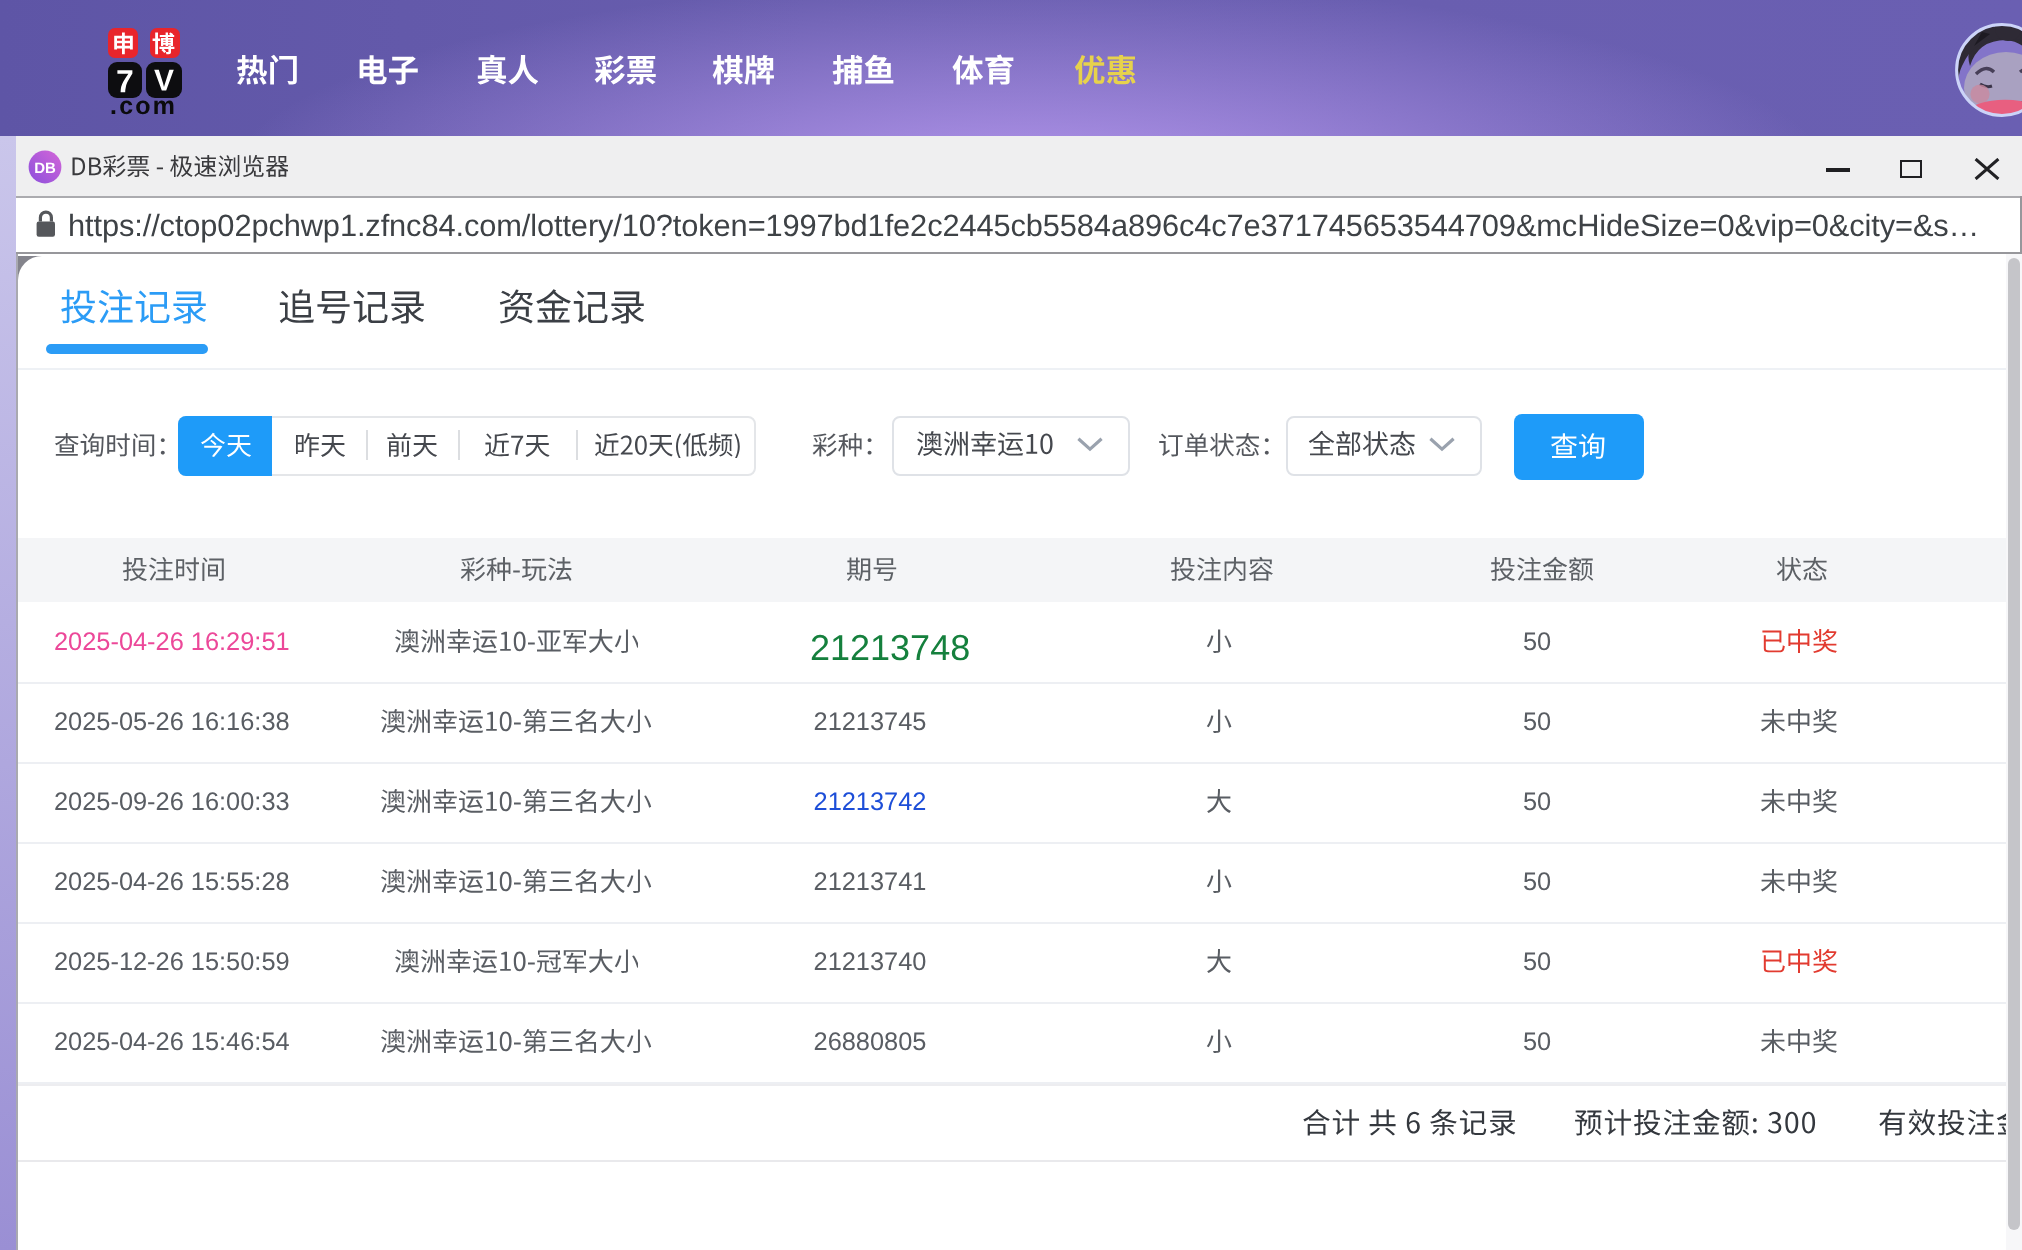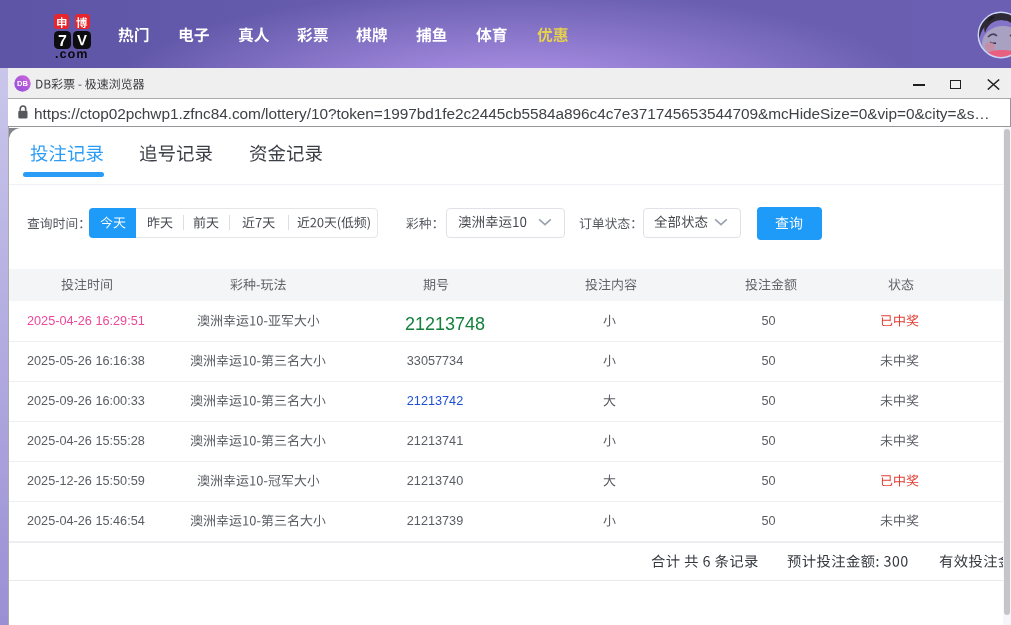--- a/index.html
+++ b/index.html
@@ -199,21 +199,21 @@
     </svg></div>
 <div class="abs" style="left:746px;top:313.5px;width:45px;z-index:4;font-size:12.7px;color:#595d63;text-align:center">50</div>
 <div class="abs" style="left:879.5px;top:314.1px;z-index:4"><svg width="39.0" height="13.8" viewBox="0 0 39.0 13.8">
       <path fill="#e23b30" d="M1.2 1.3V2.3H9.7V5.7H2.9V3.6H1.9V10.1C1.9 11.7 2.6 12.1 4.7 12.1C5.2 12.1 9 12.1 9.6 12.1C11.7 12.1 12.1 11.4 12.4 9C12.1 9 11.6 8.8 11.4 8.6C11.2 10.7 11 11.2 9.6 11.2C8.7 11.2 5.3 11.2 4.6 11.2C3.2 11.2 2.9 11 2.9 10.1V6.7H9.7V7.3H10.7V1.3Z M19 0.5V2.8H14.2V9H15.2V8.2H19V12.5H20V8.2H23.7V9H24.7V2.8H20V0.5ZM15.2 7.3V3.8H19V7.3ZM23.7 7.3H20V3.8H23.7Z M27 1.6C27.4 2.2 28 3.1 28.2 3.7L29 3.2C28.8 2.7 28.2 1.8 27.7 1.2ZM32 6.9C32 7.2 31.9 7.6 31.9 7.9H26.8V8.8H31.6C31 10.2 29.7 11.2 26.6 11.7C26.7 11.9 27 12.2 27 12.5C30.3 11.9 31.8 10.8 32.5 9.1C33.5 11 35.2 12 37.9 12.4C38 12.1 38.3 11.7 38.5 11.5C35.9 11.2 34.1 10.4 33.3 8.8H38.2V7.9H32.9C33 7.6 33 7.2 33.1 6.9ZM26.6 5.3 27 6.1C27.8 5.7 28.7 5.3 29.6 4.7V6.9H30.6V0.5H29.6V3.8C28.5 4.4 27.4 5 26.6 5.3ZM33.8 0.5C33.3 1.5 32.2 2.5 31.1 3.1C31.3 3.3 31.5 3.6 31.7 3.8C32.3 3.5 32.9 3 33.4 2.5H37.1C36.6 3.4 35.9 4.1 35 4.7C34.6 4.2 34 3.6 33.4 3.1L32.7 3.6C33.2 4 33.9 4.6 34.3 5.1C33.3 5.6 32.1 5.9 30.9 6.1C31.1 6.3 31.3 6.6 31.4 6.9C34.6 6.3 37.2 5 38.3 1.9L37.7 1.6L37.5 1.6H34.2C34.4 1.4 34.5 1.1 34.7 0.8Z"></path>
     </svg></div>
 <div class="abs" style="left:9px;top:340.5px;width:994px;height:1px;z-index:4;background:#edeff3"></div>
 <div class="abs" style="left:27px;top:353.5px;width:116px;z-index:4;font-size:12.7px;color:#595d63;text-align:center">2025-05-26 16:16:38</div>
 <div class="abs" style="left:190.0px;top:354.1px;z-index:4"><svg width="135.9" height="13.8" viewBox="0 0 135.9 13.8">
       <path fill="#595d63" d="M5.8 3.2C6.1 3.6 6.5 4.2 6.7 4.6L7.3 4.3C7.1 3.9 6.8 3.4 6.4 3ZM9.4 2.9C9.3 3.3 8.9 3.9 8.7 4.3L9.2 4.5C9.5 4.2 9.8 3.7 10.1 3.2ZM8.5 5.8C8.9 6.3 9.5 7 9.8 7.4L10.3 7C10 6.6 9.4 5.9 9 5.5ZM1.1 1.3C1.8 1.8 2.7 2.4 3.2 2.8L3.8 2C3.3 1.6 2.4 1.1 1.7 0.7ZM0.5 4.9C1.2 5.3 2.2 5.8 2.7 6.2L3.2 5.4C2.7 5.1 1.8 4.5 1.1 4.2ZM0.8 11.8 1.7 12.3C2.2 11.1 2.9 9.5 3.4 8.2L2.7 7.6C2.1 9.1 1.3 10.8 0.8 11.8ZM7.6 2.8V4.7H5.6V5.4H7.1C6.7 6 6.1 6.5 5.5 6.8C5.7 7 5.8 7.3 5.9 7.4C6.5 7 7.2 6.4 7.6 5.8V7.4H8.3V5.4H10.5V4.7H8.3V2.8ZM7.5 0.5C7.4 0.9 7.3 1.4 7.1 1.8H4.3V8.2H5.2V2.6H10.9V8.2H11.8V1.8H8.1L8.6 0.7ZM7.5 8C7.5 8.3 7.5 8.5 7.4 8.8H3.6V9.6H7.1C6.6 10.6 5.6 11.3 3.4 11.7C3.5 11.9 3.8 12.3 3.9 12.5C6.2 12 7.4 11.2 8 10C8.7 11.3 10 12.1 12 12.5C12.1 12.2 12.4 11.8 12.6 11.6C10.7 11.4 9.4 10.7 8.7 9.6H12.3V8.8H8.4C8.4 8.5 8.4 8.3 8.5 8Z M18.4 0.8V5.3C18.4 7.7 18.2 10 16.6 11.9C16.8 12 17.2 12.3 17.4 12.5C19.1 10.5 19.3 7.9 19.3 5.4V0.8ZM17.3 4.2C17.1 5.3 16.8 6.6 16.3 7.3L17 7.7C17.6 6.9 17.9 5.5 18.1 4.4ZM19.3 4.7C19.7 5.6 20.1 6.7 20.2 7.5L20.9 7.2C20.8 6.4 20.5 5.3 20 4.4ZM14.1 1.4C14.8 1.8 15.7 2.4 16.2 2.8L16.8 2C16.3 1.6 15.3 1 14.6 0.7ZM13.5 4.9C14.2 5.2 15.2 5.8 15.7 6.2L16.3 5.4C15.8 5 14.8 4.5 14 4.1ZM13.8 11.8 14.6 12.3C15.2 11.1 15.9 9.5 16.3 8.2L15.6 7.6C15 9.1 14.3 10.8 13.8 11.8ZM23.9 0.8V6.8C23.7 6 23.2 5 22.7 4.2L22 4.4V1H21.1V12.2H22V4.6C22.6 5.6 23.1 6.7 23.3 7.5L23.9 7.2V12.5H24.9V0.8Z M27.7 7V7.9H32V9.4H27V10.3H32V12.5H33V10.3H38V9.4H33V7.9H37.4V7H35C35.4 6.5 35.7 5.9 36 5.4L35 5.1C34.8 5.7 34.4 6.4 34.1 7H30.2L30.9 6.8C30.7 6.3 30.4 5.6 30.1 5.1H38.4V4.3H33V2.8H37V1.9H33V0.5H32V1.9H28V2.8H32V4.3H26.6V5.1H30L29.1 5.4C29.4 5.9 29.7 6.6 29.9 7Z M43.9 1.3V2.3H50.5V1.3ZM39.9 1.8C40.7 2.4 41.7 3.1 42.2 3.6L42.9 2.9C42.3 2.4 41.3 1.7 40.5 1.2ZM43.9 9.9C44.3 9.7 44.8 9.7 49.7 9.2L50.2 10.2L51.1 9.8C50.6 8.8 49.6 7.1 48.8 5.8L47.9 6.2C48.4 6.9 48.8 7.7 49.3 8.4L45 8.7C45.7 7.7 46.3 6.4 46.9 5.2H51.4V4.3H43.1V5.2H45.7C45.2 6.5 44.5 7.8 44.3 8.2C44 8.6 43.8 8.9 43.5 8.9C43.7 9.2 43.8 9.7 43.9 9.9ZM42.3 5.1H39.5V6H41.3V10.1C40.8 10.4 40.1 10.9 39.5 11.6L40.2 12.5C40.8 11.7 41.5 10.9 41.9 10.9C42.2 10.9 42.6 11.3 43.2 11.6C44.1 12.2 45.2 12.4 46.8 12.4C48.2 12.4 50.4 12.3 51.3 12.2C51.3 11.9 51.4 11.4 51.6 11.2C50.2 11.3 48.3 11.4 46.8 11.4C45.3 11.4 44.2 11.3 43.4 10.8C42.9 10.5 42.5 10.2 42.3 10.1Z M53.1 11.4H58.4V10.5H56.5V1.9H55.5C55 2.2 54.4 2.4 53.6 2.6V3.3H55.3V10.5H53.1Z M62.8 11.6C64.6 11.6 65.8 10 65.8 6.6C65.8 3.3 64.6 1.7 62.8 1.7C61 1.7 59.9 3.3 59.9 6.6C59.9 10 61 11.6 62.8 11.6ZM62.8 10.6C61.8 10.6 61 9.4 61 6.6C61 3.9 61.8 2.7 62.8 2.7C63.9 2.7 64.6 3.9 64.6 6.6C64.6 9.4 63.9 10.6 62.8 10.6Z M67 8.3H70.4V7.3H67Z M73.1 6.2C73 7.2 72.8 8.3 72.6 9.1H76.1C75 10.2 73.4 11.2 71.9 11.7C72.1 11.9 72.3 12.3 72.5 12.5C74 11.9 75.7 10.8 76.9 9.5V12.5H77.8V9.1H81.6C81.5 10.3 81.3 10.8 81.2 11C81.1 11.1 80.9 11.1 80.7 11.1C80.5 11.1 79.8 11.1 79.2 11C79.4 11.3 79.5 11.6 79.5 11.9C80.2 11.9 80.8 11.9 81.1 11.9C81.5 11.9 81.7 11.8 82 11.6C82.3 11.3 82.5 10.5 82.6 8.7C82.7 8.5 82.7 8.3 82.7 8.3H77.8V7.1H82.2V4.2H72.6V5H76.9V6.2ZM73.9 7.1H76.9V8.3H73.8ZM77.8 5H81.3V6.2H77.8ZM73.7 0.5C73.2 1.7 72.5 2.9 71.5 3.7C71.8 3.8 72.2 4 72.4 4.1C72.9 3.7 73.3 3.1 73.7 2.4H74.5C74.7 2.9 75 3.5 75.1 4L76 3.7C75.9 3.3 75.7 2.8 75.4 2.4H77.5V1.6H74.2C74.3 1.3 74.5 1 74.6 0.7ZM78.7 0.5C78.4 1.7 77.8 2.8 77 3.5C77.2 3.7 77.6 3.9 77.8 4.1C78.2 3.6 78.6 3 79 2.4H79.8C80.3 2.9 80.7 3.5 80.9 4L81.7 3.6C81.5 3.3 81.2 2.8 80.9 2.4H83.3V1.6H79.3C79.4 1.3 79.6 1 79.7 0.7Z M85.5 1.8V2.8H95.4V1.8ZM86.4 6V7H94.4V6ZM84.8 10.5V11.5H96.1V10.5Z M100.4 4.6C101 5 101.8 5.6 102.4 6.2C100.8 7 99.2 7.6 97.6 7.9C97.7 8.1 98 8.5 98.1 8.8C98.8 8.6 99.5 8.4 100.2 8.2V12.5H101.2V11.8H107V12.5H108V7H102.8C105 5.9 106.8 4.3 107.9 2.2L107.3 1.8L107.1 1.8H102.5C102.8 1.5 103.1 1.1 103.3 0.7L102.2 0.5C101.5 1.7 100 3.2 97.8 4.2C98.1 4.3 98.4 4.7 98.5 4.9C99.8 4.3 100.8 3.5 101.6 2.7H106.5C105.7 3.9 104.6 4.8 103.3 5.7C102.7 5.1 101.8 4.5 101.1 4ZM107 10.9H101.2V7.9H107Z M115.9 0.5C115.9 1.6 115.9 2.9 115.7 4.3H110.7V5.3H115.6C115 7.7 113.8 10.2 110.5 11.6C110.8 11.9 111.1 12.2 111.2 12.5C114.4 11 115.8 8.5 116.5 6C117.5 9 119.1 11.3 121.7 12.5C121.8 12.2 122.1 11.8 122.4 11.5C119.9 10.5 118.2 8.1 117.3 5.3H122.2V4.3H116.8C117 2.9 117 1.6 117 0.5Z M129 0.7V11.1C129 11.4 128.9 11.5 128.6 11.5C128.3 11.5 127.4 11.5 126.5 11.5C126.6 11.7 126.8 12.2 126.9 12.5C128.1 12.5 128.9 12.5 129.4 12.3C129.8 12.1 130 11.8 130 11.1V0.7ZM132.1 4C133.2 5.9 134.3 8.3 134.6 9.9L135.6 9.4C135.3 7.9 134.2 5.5 133 3.7ZM125.6 3.8C125.2 5.5 124.5 7.7 123.4 9.1C123.6 9.2 124.1 9.5 124.3 9.6C125.5 8.2 126.2 5.8 126.7 3.9Z"></path>
     </svg></div>
-<div class="abs" style="left:405px;top:353.5px;width:60px;z-index:4;font-size:12.7px;color:#595d63;text-align:center">33057734</div>
+<div class="abs" style="left:405px;top:353.5px;width:60px;z-index:4;font-size:12.7px;color:#595d63;text-align:center">21213745</div>
 <div class="abs" style="left:602.5px;top:354.1px;z-index:4"><svg width="13.0" height="13.8" viewBox="0 0 13.0 13.8">
       <path fill="#595d63" d="M6 0.7V11.1C6 11.4 5.9 11.5 5.7 11.5C5.4 11.5 4.5 11.5 3.5 11.5C3.7 11.7 3.8 12.2 3.9 12.5C5.1 12.5 5.9 12.5 6.4 12.3C6.9 12.1 7.1 11.8 7.1 11.1V0.7ZM9.2 4C10.3 5.9 11.3 8.3 11.6 9.9L12.7 9.4C12.3 7.9 11.2 5.5 10.1 3.7ZM2.6 3.8C2.3 5.5 1.6 7.7 0.4 9.1C0.7 9.2 1.1 9.5 1.3 9.6C2.5 8.2 3.3 5.8 3.7 3.9Z"></path>
     </svg></div>
 <div class="abs" style="left:746px;top:353.5px;width:45px;z-index:4;font-size:12.7px;color:#595d63;text-align:center">50</div>
 <div class="abs" style="left:879.5px;top:354.1px;z-index:4"><svg width="39.0" height="13.8" viewBox="0 0 39.0 13.8">
       <path fill="#595d63" d="M6 0.5V2.7H1.7V3.6H6V5.9H0.8V6.8H5.4C4.2 8.5 2.3 10.1 0.4 10.9C0.7 11.1 1 11.5 1.2 11.8C2.9 10.9 4.7 9.3 6 7.6V12.5H7V7.5C8.3 9.3 10.1 10.9 11.8 11.8C12 11.5 12.3 11.1 12.6 10.9C10.7 10.1 8.7 8.5 7.6 6.8H12.2V5.9H7V3.6H11.4V2.7H7V0.5Z M19 0.5V2.8H14.2V9H15.2V8.2H19V12.5H20V8.2H23.7V9H24.7V2.8H20V0.5ZM15.2 7.3V3.8H19V7.3ZM23.7 7.3H20V3.8H23.7Z M27 1.6C27.4 2.2 28 3.1 28.2 3.7L29 3.2C28.8 2.7 28.2 1.8 27.7 1.2ZM32 6.9C32 7.2 31.9 7.6 31.9 7.9H26.8V8.8H31.6C31 10.2 29.7 11.2 26.6 11.7C26.7 11.9 27 12.2 27 12.5C30.3 11.9 31.8 10.8 32.5 9.1C33.5 11 35.2 12 37.9 12.4C38 12.1 38.3 11.7 38.5 11.5C35.9 11.2 34.1 10.4 33.3 8.8H38.2V7.9H32.9C33 7.6 33 7.2 33.1 6.9ZM26.6 5.3 27 6.1C27.8 5.7 28.7 5.3 29.6 4.7V6.9H30.6V0.5H29.6V3.8C28.5 4.4 27.4 5 26.6 5.3ZM33.8 0.5C33.3 1.5 32.2 2.5 31.1 3.1C31.3 3.3 31.5 3.6 31.7 3.8C32.3 3.5 32.9 3 33.4 2.5H37.1C36.6 3.4 35.9 4.1 35 4.7C34.6 4.2 34 3.6 33.4 3.1L32.7 3.6C33.2 4 33.9 4.6 34.3 5.1C33.3 5.6 32.1 5.9 30.9 6.1C31.1 6.3 31.3 6.6 31.4 6.9C34.6 6.3 37.2 5 38.3 1.9L37.7 1.6L37.5 1.6H34.2C34.4 1.4 34.5 1.1 34.7 0.8Z"></path>
     </svg></div>
 <div class="abs" style="left:9px;top:380.5px;width:994px;height:1px;z-index:4;background:#edeff3"></div>
 <div class="abs" style="left:27px;top:393.5px;width:116px;z-index:4;font-size:12.7px;color:#595d63;text-align:center">2025-09-26 16:00:33</div>
 <div class="abs" style="left:190.0px;top:394.1px;z-index:4"><svg width="135.9" height="13.8" viewBox="0 0 135.9 13.8">
@@ -251,21 +251,21 @@
     </svg></div>
 <div class="abs" style="left:746px;top:473.5px;width:45px;z-index:4;font-size:12.7px;color:#595d63;text-align:center">50</div>
 <div class="abs" style="left:879.5px;top:474.1px;z-index:4"><svg width="39.0" height="13.8" viewBox="0 0 39.0 13.8">
       <path fill="#e23b30" d="M1.2 1.3V2.3H9.7V5.7H2.9V3.6H1.9V10.1C1.9 11.7 2.6 12.1 4.7 12.1C5.2 12.1 9 12.1 9.6 12.1C11.7 12.1 12.1 11.4 12.4 9C12.1 9 11.6 8.8 11.4 8.6C11.2 10.7 11 11.2 9.6 11.2C8.7 11.2 5.3 11.2 4.6 11.2C3.2 11.2 2.9 11 2.9 10.1V6.7H9.7V7.3H10.7V1.3Z M19 0.5V2.8H14.2V9H15.2V8.2H19V12.5H20V8.2H23.7V9H24.7V2.8H20V0.5ZM15.2 7.3V3.8H19V7.3ZM23.7 7.3H20V3.8H23.7Z M27 1.6C27.4 2.2 28 3.1 28.2 3.7L29 3.2C28.8 2.7 28.2 1.8 27.7 1.2ZM32 6.9C32 7.2 31.9 7.6 31.9 7.9H26.8V8.8H31.6C31 10.2 29.7 11.2 26.6 11.7C26.7 11.9 27 12.2 27 12.5C30.3 11.9 31.8 10.8 32.5 9.1C33.5 11 35.2 12 37.9 12.4C38 12.1 38.3 11.7 38.5 11.5C35.9 11.2 34.1 10.4 33.3 8.8H38.2V7.9H32.9C33 7.6 33 7.2 33.1 6.9ZM26.6 5.3 27 6.1C27.8 5.7 28.7 5.3 29.6 4.7V6.9H30.6V0.5H29.6V3.8C28.5 4.4 27.4 5 26.6 5.3ZM33.8 0.5C33.3 1.5 32.2 2.5 31.1 3.1C31.3 3.3 31.5 3.6 31.7 3.8C32.3 3.5 32.9 3 33.4 2.5H37.1C36.6 3.4 35.9 4.1 35 4.7C34.6 4.2 34 3.6 33.4 3.1L32.7 3.6C33.2 4 33.9 4.6 34.3 5.1C33.3 5.6 32.1 5.9 30.9 6.1C31.1 6.3 31.3 6.6 31.4 6.9C34.6 6.3 37.2 5 38.3 1.9L37.7 1.6L37.5 1.6H34.2C34.4 1.4 34.5 1.1 34.7 0.8Z"></path>
     </svg></div>
 <div class="abs" style="left:9px;top:500.5px;width:994px;height:1px;z-index:4;background:#edeff3"></div>
 <div class="abs" style="left:27px;top:513.5px;width:116px;z-index:4;font-size:12.7px;color:#595d63;text-align:center">2025-04-26 15:46:54</div>
 <div class="abs" style="left:190.0px;top:514.1px;z-index:4"><svg width="135.9" height="13.8" viewBox="0 0 135.9 13.8">
       <path fill="#595d63" d="M5.8 3.2C6.1 3.6 6.5 4.2 6.7 4.6L7.3 4.3C7.1 3.9 6.8 3.4 6.4 3ZM9.4 2.9C9.3 3.3 8.9 3.9 8.7 4.3L9.2 4.5C9.5 4.2 9.8 3.7 10.1 3.2ZM8.5 5.8C8.9 6.3 9.5 7 9.8 7.4L10.3 7C10 6.6 9.4 5.9 9 5.5ZM1.1 1.3C1.8 1.8 2.7 2.4 3.2 2.8L3.8 2C3.3 1.6 2.4 1.1 1.7 0.7ZM0.5 4.9C1.2 5.3 2.2 5.8 2.7 6.2L3.2 5.4C2.7 5.1 1.8 4.5 1.1 4.2ZM0.8 11.8 1.7 12.3C2.2 11.1 2.9 9.5 3.4 8.2L2.7 7.6C2.1 9.1 1.3 10.8 0.8 11.8ZM7.6 2.8V4.7H5.6V5.4H7.1C6.7 6 6.1 6.5 5.5 6.8C5.7 7 5.8 7.3 5.9 7.4C6.5 7 7.2 6.4 7.6 5.8V7.4H8.3V5.4H10.5V4.7H8.3V2.8ZM7.5 0.5C7.4 0.9 7.3 1.4 7.1 1.8H4.3V8.2H5.2V2.6H10.9V8.2H11.8V1.8H8.1L8.6 0.7ZM7.5 8C7.5 8.3 7.5 8.5 7.4 8.8H3.6V9.6H7.1C6.6 10.6 5.6 11.3 3.4 11.7C3.5 11.9 3.8 12.3 3.9 12.5C6.2 12 7.4 11.2 8 10C8.7 11.3 10 12.1 12 12.5C12.1 12.2 12.4 11.8 12.6 11.6C10.7 11.4 9.4 10.7 8.7 9.6H12.3V8.8H8.4C8.4 8.5 8.4 8.3 8.5 8Z M18.4 0.8V5.3C18.4 7.7 18.2 10 16.6 11.9C16.8 12 17.2 12.3 17.4 12.5C19.1 10.5 19.3 7.9 19.3 5.4V0.8ZM17.3 4.2C17.1 5.3 16.8 6.6 16.3 7.3L17 7.7C17.6 6.9 17.9 5.5 18.1 4.4ZM19.3 4.7C19.7 5.6 20.1 6.7 20.2 7.5L20.9 7.2C20.8 6.4 20.5 5.3 20 4.4ZM14.1 1.4C14.8 1.8 15.7 2.4 16.2 2.8L16.8 2C16.3 1.6 15.3 1 14.6 0.7ZM13.5 4.9C14.2 5.2 15.2 5.8 15.7 6.2L16.3 5.4C15.8 5 14.8 4.5 14 4.1ZM13.8 11.8 14.6 12.3C15.2 11.1 15.9 9.5 16.3 8.2L15.6 7.6C15 9.1 14.3 10.8 13.8 11.8ZM23.9 0.8V6.8C23.7 6 23.2 5 22.7 4.2L22 4.4V1H21.1V12.2H22V4.6C22.6 5.6 23.1 6.7 23.3 7.5L23.9 7.2V12.5H24.9V0.8Z M27.7 7V7.9H32V9.4H27V10.3H32V12.5H33V10.3H38V9.4H33V7.9H37.4V7H35C35.4 6.5 35.7 5.9 36 5.4L35 5.1C34.8 5.7 34.4 6.4 34.1 7H30.2L30.9 6.8C30.7 6.3 30.4 5.6 30.1 5.1H38.4V4.3H33V2.8H37V1.9H33V0.5H32V1.9H28V2.8H32V4.3H26.6V5.1H30L29.1 5.4C29.4 5.9 29.7 6.6 29.9 7Z M43.9 1.3V2.3H50.5V1.3ZM39.9 1.8C40.7 2.4 41.7 3.1 42.2 3.6L42.9 2.9C42.3 2.4 41.3 1.7 40.5 1.2ZM43.9 9.9C44.3 9.7 44.8 9.7 49.7 9.2L50.2 10.2L51.1 9.8C50.6 8.8 49.6 7.1 48.8 5.8L47.9 6.2C48.4 6.9 48.8 7.7 49.3 8.4L45 8.7C45.7 7.7 46.3 6.4 46.9 5.2H51.4V4.3H43.1V5.2H45.7C45.2 6.5 44.5 7.8 44.3 8.2C44 8.6 43.8 8.9 43.5 8.9C43.7 9.2 43.8 9.7 43.9 9.9ZM42.3 5.1H39.5V6H41.3V10.1C40.8 10.4 40.1 10.9 39.5 11.6L40.2 12.5C40.8 11.7 41.5 10.9 41.9 10.9C42.2 10.9 42.6 11.3 43.2 11.6C44.1 12.2 45.2 12.4 46.8 12.4C48.2 12.4 50.4 12.3 51.3 12.2C51.3 11.9 51.4 11.4 51.6 11.2C50.2 11.3 48.3 11.4 46.8 11.4C45.3 11.4 44.2 11.3 43.4 10.8C42.9 10.5 42.5 10.2 42.3 10.1Z M53.1 11.4H58.4V10.5H56.5V1.9H55.5C55 2.2 54.4 2.4 53.6 2.6V3.3H55.3V10.5H53.1Z M62.8 11.6C64.6 11.6 65.8 10 65.8 6.6C65.8 3.3 64.6 1.7 62.8 1.7C61 1.7 59.9 3.3 59.9 6.6C59.9 10 61 11.6 62.8 11.6ZM62.8 10.6C61.8 10.6 61 9.4 61 6.6C61 3.9 61.8 2.7 62.8 2.7C63.9 2.7 64.6 3.9 64.6 6.6C64.6 9.4 63.9 10.6 62.8 10.6Z M67 8.3H70.4V7.3H67Z M73.1 6.2C73 7.2 72.8 8.3 72.6 9.1H76.1C75 10.2 73.4 11.2 71.9 11.7C72.1 11.9 72.3 12.3 72.5 12.5C74 11.9 75.7 10.8 76.9 9.5V12.5H77.8V9.1H81.6C81.5 10.3 81.3 10.8 81.2 11C81.1 11.1 80.9 11.1 80.7 11.1C80.5 11.1 79.8 11.1 79.2 11C79.4 11.3 79.5 11.6 79.5 11.9C80.2 11.9 80.8 11.9 81.1 11.9C81.5 11.9 81.7 11.8 82 11.6C82.3 11.3 82.5 10.5 82.6 8.7C82.7 8.5 82.7 8.3 82.7 8.3H77.8V7.1H82.2V4.2H72.6V5H76.9V6.2ZM73.9 7.1H76.9V8.3H73.8ZM77.8 5H81.3V6.2H77.8ZM73.7 0.5C73.2 1.7 72.5 2.9 71.5 3.7C71.8 3.8 72.2 4 72.4 4.1C72.9 3.7 73.3 3.1 73.7 2.4H74.5C74.7 2.9 75 3.5 75.1 4L76 3.7C75.9 3.3 75.7 2.8 75.4 2.4H77.5V1.6H74.2C74.3 1.3 74.5 1 74.6 0.7ZM78.7 0.5C78.4 1.7 77.8 2.8 77 3.5C77.2 3.7 77.6 3.9 77.8 4.1C78.2 3.6 78.6 3 79 2.4H79.8C80.3 2.9 80.7 3.5 80.9 4L81.7 3.6C81.5 3.3 81.2 2.8 80.9 2.4H83.3V1.6H79.3C79.4 1.3 79.6 1 79.7 0.7Z M85.5 1.8V2.8H95.4V1.8ZM86.4 6V7H94.4V6ZM84.8 10.5V11.5H96.1V10.5Z M100.4 4.6C101 5 101.8 5.6 102.4 6.2C100.8 7 99.2 7.6 97.6 7.9C97.7 8.1 98 8.5 98.1 8.8C98.8 8.6 99.5 8.4 100.2 8.2V12.5H101.2V11.8H107V12.5H108V7H102.8C105 5.9 106.8 4.3 107.9 2.2L107.3 1.8L107.1 1.8H102.5C102.8 1.5 103.1 1.1 103.3 0.7L102.2 0.5C101.5 1.7 100 3.2 97.8 4.2C98.1 4.3 98.4 4.7 98.5 4.9C99.8 4.3 100.8 3.5 101.6 2.7H106.5C105.7 3.9 104.6 4.8 103.3 5.7C102.7 5.1 101.8 4.5 101.1 4ZM107 10.9H101.2V7.9H107Z M115.9 0.5C115.9 1.6 115.9 2.9 115.7 4.3H110.7V5.3H115.6C115 7.7 113.8 10.2 110.5 11.6C110.8 11.9 111.1 12.2 111.2 12.5C114.4 11 115.8 8.5 116.5 6C117.5 9 119.1 11.3 121.7 12.5C121.8 12.2 122.1 11.8 122.4 11.5C119.9 10.5 118.2 8.1 117.3 5.3H122.2V4.3H116.8C117 2.9 117 1.6 117 0.5Z M129 0.7V11.1C129 11.4 128.9 11.5 128.6 11.5C128.3 11.5 127.4 11.5 126.5 11.5C126.6 11.7 126.8 12.2 126.9 12.5C128.1 12.5 128.9 12.5 129.4 12.3C129.8 12.1 130 11.8 130 11.1V0.7ZM132.1 4C133.2 5.9 134.3 8.3 134.6 9.9L135.6 9.4C135.3 7.9 134.2 5.5 133 3.7ZM125.6 3.8C125.2 5.5 124.5 7.7 123.4 9.1C123.6 9.2 124.1 9.5 124.3 9.6C125.5 8.2 126.2 5.8 126.7 3.9Z"></path>
     </svg></div>
-<div class="abs" style="left:405px;top:513.5px;width:60px;z-index:4;font-size:12.7px;color:#595d63;text-align:center">21213739</div>
+<div class="abs" style="left:405px;top:513.5px;width:60px;z-index:4;font-size:12.7px;color:#595d63;text-align:center">26880805</div>
 <div class="abs" style="left:602.5px;top:514.1px;z-index:4"><svg width="13.0" height="13.8" viewBox="0 0 13.0 13.8">
       <path fill="#595d63" d="M6 0.7V11.1C6 11.4 5.9 11.5 5.7 11.5C5.4 11.5 4.5 11.5 3.5 11.5C3.7 11.7 3.8 12.2 3.9 12.5C5.1 12.5 5.9 12.5 6.4 12.3C6.9 12.1 7.1 11.8 7.1 11.1V0.7ZM9.2 4C10.3 5.9 11.3 8.3 11.6 9.9L12.7 9.4C12.3 7.9 11.2 5.5 10.1 3.7ZM2.6 3.8C2.3 5.5 1.6 7.7 0.4 9.1C0.7 9.2 1.1 9.5 1.3 9.6C2.5 8.2 3.3 5.8 3.7 3.9Z"></path>
     </svg></div>
 <div class="abs" style="left:746px;top:513.5px;width:45px;z-index:4;font-size:12.7px;color:#595d63;text-align:center">50</div>
 <div class="abs" style="left:879.5px;top:514.1px;z-index:4"><svg width="39.0" height="13.8" viewBox="0 0 39.0 13.8">
       <path fill="#595d63" d="M6 0.5V2.7H1.7V3.6H6V5.9H0.8V6.8H5.4C4.2 8.5 2.3 10.1 0.4 10.9C0.7 11.1 1 11.5 1.2 11.8C2.9 10.9 4.7 9.3 6 7.6V12.5H7V7.5C8.3 9.3 10.1 10.9 11.8 11.8C12 11.5 12.3 11.1 12.6 10.9C10.7 10.1 8.7 8.5 7.6 6.8H12.2V5.9H7V3.6H11.4V2.7H7V0.5Z M19 0.5V2.8H14.2V9H15.2V8.2H19V12.5H20V8.2H23.7V9H24.7V2.8H20V0.5ZM15.2 7.3V3.8H19V7.3ZM23.7 7.3H20V3.8H23.7Z M27 1.6C27.4 2.2 28 3.1 28.2 3.7L29 3.2C28.8 2.7 28.2 1.8 27.7 1.2ZM32 6.9C32 7.2 31.9 7.6 31.9 7.9H26.8V8.8H31.6C31 10.2 29.7 11.2 26.6 11.7C26.7 11.9 27 12.2 27 12.5C30.3 11.9 31.8 10.8 32.5 9.1C33.5 11 35.2 12 37.9 12.4C38 12.1 38.3 11.7 38.5 11.5C35.9 11.2 34.1 10.4 33.3 8.8H38.2V7.9H32.9C33 7.6 33 7.2 33.1 6.9ZM26.6 5.3 27 6.1C27.8 5.7 28.7 5.3 29.6 4.7V6.9H30.6V0.5H29.6V3.8C28.5 4.4 27.4 5 26.6 5.3ZM33.8 0.5C33.3 1.5 32.2 2.5 31.1 3.1C31.3 3.3 31.5 3.6 31.7 3.8C32.3 3.5 32.9 3 33.4 2.5H37.1C36.6 3.4 35.9 4.1 35 4.7C34.6 4.2 34 3.6 33.4 3.1L32.7 3.6C33.2 4 33.9 4.6 34.3 5.1C33.3 5.6 32.1 5.9 30.9 6.1C31.1 6.3 31.3 6.6 31.4 6.9C34.6 6.3 37.2 5 38.3 1.9L37.7 1.6L37.5 1.6H34.2C34.4 1.4 34.5 1.1 34.7 0.8Z"></path>
     </svg></div>
 <div class="abs" style="left:9px;top:540.5px;width:994px;height:1px;z-index:4;background:#edeff3"></div>
 <div class="abs" style="left:9px;top:542px;width:994px;height:1px;z-index:4;background:#ededf0"></div>
 <div class="abs" style="left:9px;top:580px;width:994px;height:1px;z-index:4;background:#e9e9ec"></div>

